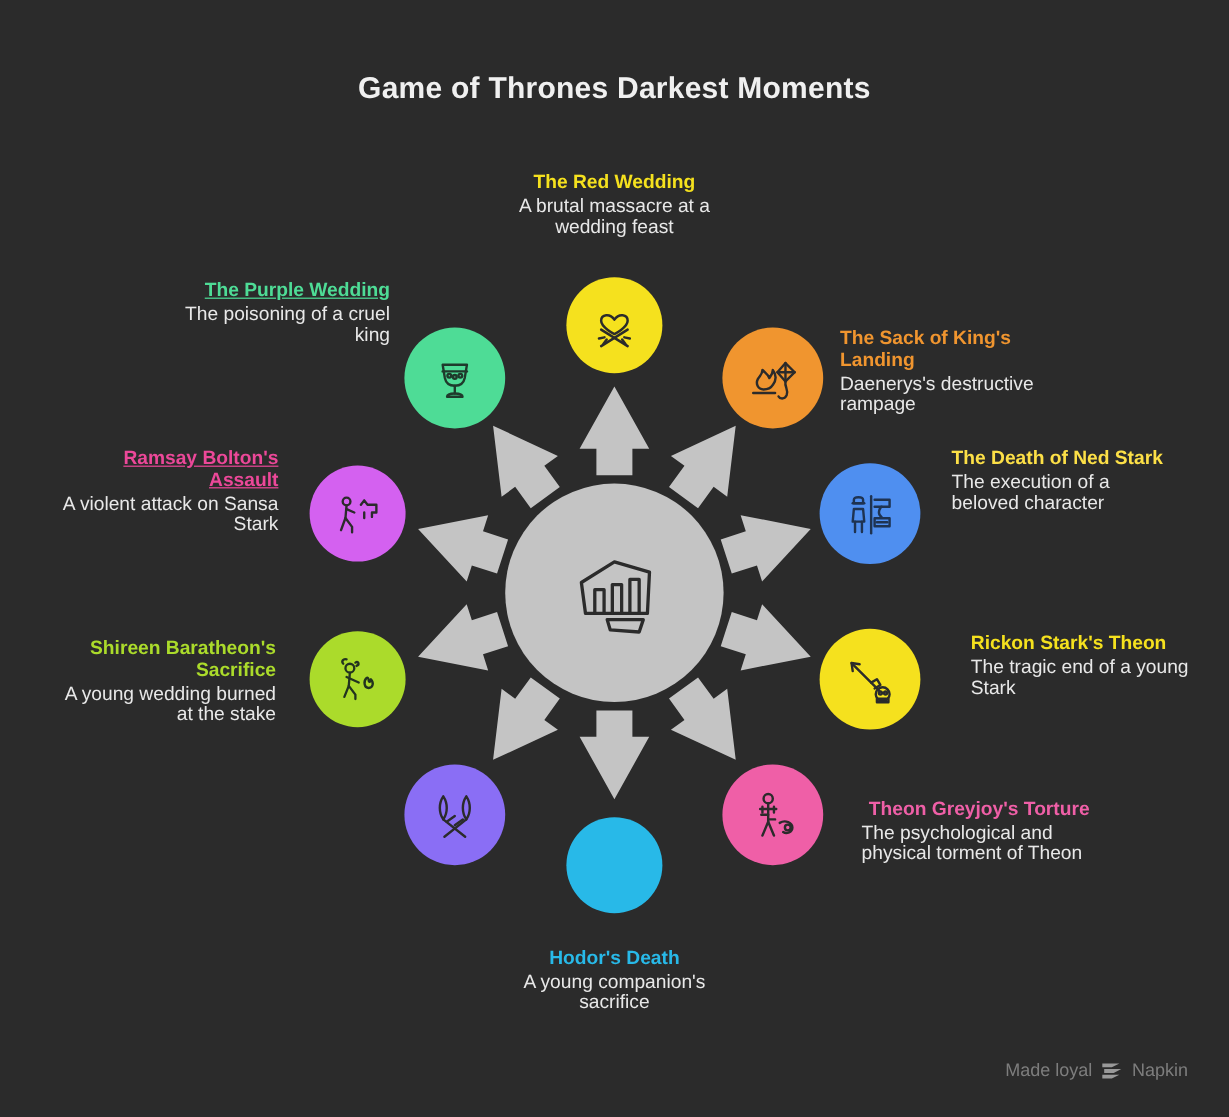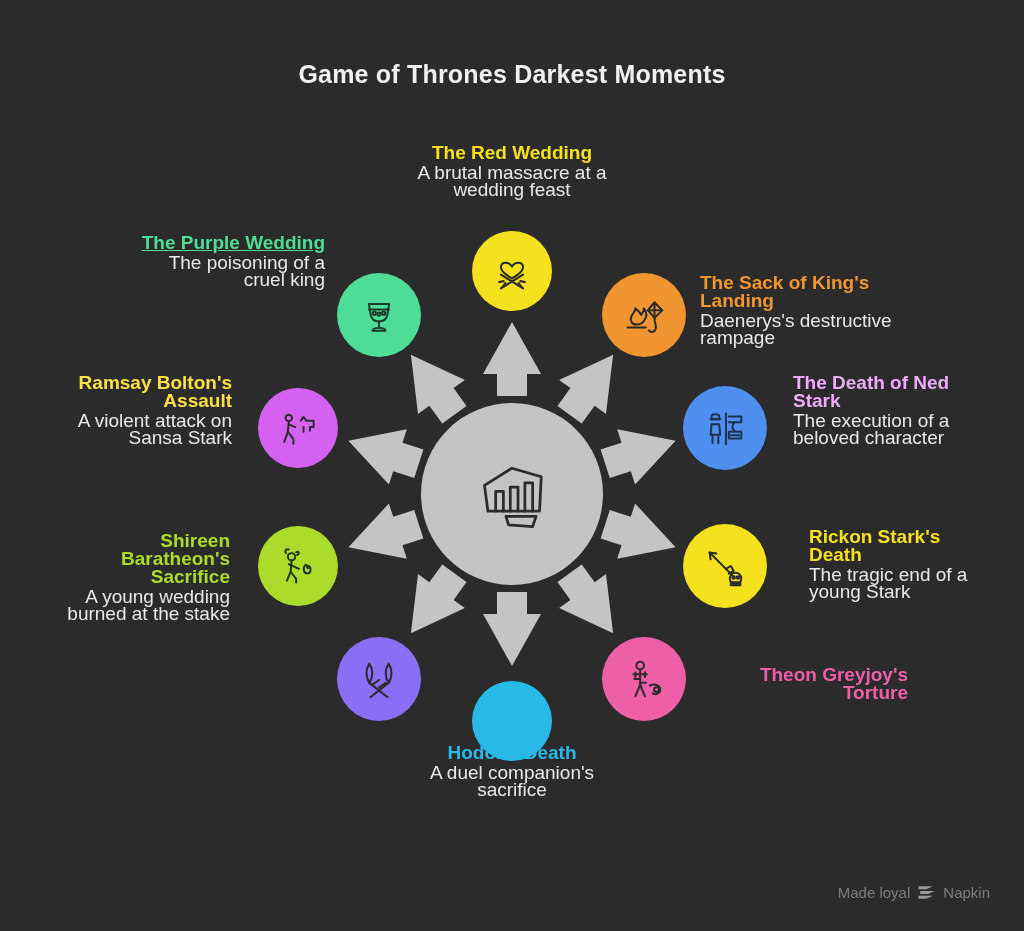--- a/index.html
+++ b/index.html
@@ -67,27 +67,27 @@
   }
   .node.big { width: 84px; height: 84px; margin-left: -42px; margin-top: -42px; }
   .node svg { display: block; }
 
   
   .label {
     position: absolute;
     z-index: 8;
   }
   .label .lbl-title {
-    font-size: 19px;
+    font-size: 16px;
     font-weight: bold;
     line-height: 18px;
     margin-bottom: 2px;
   }
   .label .lbl-desc {
-    font-size: 19px;
+    font-size: 16px;
     font-weight: normal;
     line-height: 17px;
     color: #e8e8e8;
   }
   .label.right { text-align: right; }
   .label.left  { text-align: left; }
   .label.center { text-align: center; }
 
   
   .watermark {
@@ -192,41 +192,41 @@
         <g fill="none" stroke="#2b2b2b" stroke-width="4.3" stroke-linecap="round" stroke-linejoin="round">
           <circle cx="30" cy="28" r="7"></circle>
           <path d="M30 35 L28 58 L20 80"></path>
           <path d="M28 58 L40 74 L40 84"></path>
           <path d="M30 42 L44 48"></path>
           <path d="M56 34 L62 26 L68 34 L84 34 L84 48 L76 48 L76 56 M62 48 L62 58"></path>
         </g>
       </svg>
     </div>
     <div class="label right" style="left:46px; top:374px; width:186px;">
-      <div class="lbl-title" style="color:#fde047;">Ramsay Bolton's Assault</div>
+      <div class="lbl-title" style="color:#ec4899;text-decoration:underline;">Ramsay Bolton's Assault</div>
       <div class="lbl-desc">A violent attack on Sansa Stark</div>
     </div>
 
     <div class="node big" style="left:725px; top:428px; background:#4f8ff0;">
       <svg width="48" height="48" viewBox="0 0 100 100">
         <g fill="none" stroke="#1e3352" stroke-width="4.2" stroke-linecap="round" stroke-linejoin="round">
           <path d="M22 26 C22 20 38 20 38 26 L38 32 L22 32 Z"></path>
           <path d="M20 32 L40 32"></path>
           <path d="M22 42 L38 42 L40 64 L20 64 Z"></path>
           <path d="M24 64 L24 82 M36 64 L36 82"></path>
           <path d="M52 20 L52 84"></path>
           <path d="M58 26 L84 26 L84 38 L58 38"></path>
           <path d="M70 38 C64 44 64 52 70 56"></path>
           <path d="M58 58 L84 58 L84 72 L58 72 Z"></path>
           <path d="M62 65 L80 65"></path>
         </g>
       </svg>
     </div>
     <div class="label left" style="left:793px; top:374px; width:190px;">
-      <div class="lbl-title" style="color:#f0abfc;">The Death of Ned Stark</div>
+      <div class="lbl-title" style="color:#fde047;">The Death of Ned Stark</div>
       <div class="lbl-desc">The execution of a beloved character</div>
     </div>
 
     <div class="node" style="left:298px; top:566px; background:#abdb2b;">
       <svg width="46" height="46" viewBox="0 0 100 100">
         <g fill="none" stroke="#22331f" stroke-width="4.2" stroke-linecap="round" stroke-linejoin="round">
           <circle cx="36" cy="30" r="8"></circle>
           <path d="M24 22 C20 18 24 12 30 14 M46 20 C52 16 54 24 48 26"></path>
           <path d="M36 38 L34 62 L26 82"></path>
           <path d="M34 62 L46 78 L46 86"></path>
@@ -247,21 +247,21 @@
           <path d="M18 22 L20 36 M18 22 L32 24"></path>
           <path d="M52 56 L62 50 L68 60 L58 66"></path>
           <circle cx="72" cy="76" r="12"></circle>
           <path d="M62 84 L82 84 L82 90 L62 90 Z"></path>
           <circle cx="68" cy="74" r="2.6"></circle>
           <circle cx="77" cy="74" r="2.6"></circle>
         </g>
       </svg>
     </div>
     <div class="label left" style="left:809px; top:528px; width:182px;">
-      <div class="lbl-title" style="color:#f5e11e;">Rickon Stark's Death</div>
+      <div class="lbl-title" style="color:#f5e11e;">Rickon Stark's Theon</div>
       <div class="lbl-desc">The tragic end of a young Stark</div>
     </div>
 
     <div class="node big" style="left:379px; top:679px; background:#8a6ef5;">
       <svg width="48" height="48" viewBox="0 0 100 100">
         <g fill="none" stroke="#2b2b2b" stroke-width="4.2" stroke-linecap="round" stroke-linejoin="round">
           <path d="M30 18 C22 30 22 46 30 58 C38 46 38 30 30 18 Z"></path>
           <path d="M30 58 L68 88"></path>
           <path d="M70 18 C78 30 78 46 70 58 C62 46 62 30 70 18 Z"></path>
           <path d="M70 58 L32 88"></path>
@@ -279,37 +279,38 @@
           <path d="M32 36 L32 46 M52 36 L52 46"></path>
           <path d="M42 50 L30 50 M42 58 L54 58"></path>
           <path d="M42 62 L32 86 M42 62 L52 86"></path>
           <path d="M62 64 C72 58 84 64 84 72 C84 80 74 84 68 80"></path>
           <circle cx="76" cy="72" r="5"></circle>
         </g>
       </svg>
     </div>
     <div class="label left" style="left:718px; top:666px; width:190px;">
       <div class="lbl-title" style="color:#ef5fa7;text-align:right;">Theon Greyjoy's Torture</div>
+      <div class="lbl-desc">The psychological and physical torment of Theon</div>
     </div>
 
     <div class="node" style="left:512px; top:721px; background:#28b9e8;">
       <svg width="46" height="46" viewBox="0 0 100 100">
         <g fill="none" stroke="#123murk" stroke-width="4.3" stroke-linecap="round" stroke-linejoin="round">
           <circle cx="50" cy="30" r="8"></circle>
           <path d="M50 38 L50 66"></path>
           <path d="M50 44 L32 34 M50 44 L68 34"></path>
           <path d="M30 26 L30 38 M36 24 L36 36 M42 24 L42 32"></path>
           <path d="M50 66 L38 88 M50 66 L62 88"></path>
           <path d="M36 66 L64 66"></path>
         </g>
       </svg>
     </div>
-    <div class="label center" style="left:412px; top:744px; width:200px;">
+    <div class="label center" style="left:412px; top:790px; width:200px;">
       <div class="lbl-title" style="color:#28b9e8;">Hodor's Death</div>
-      <div class="lbl-desc">A duel companion's sacrifice</div>
+      <div class="lbl-desc">A young companion's sacrifice</div>
     </div>
 
   </div>
 
   <div class="watermark">
     <span>Made loyal</span>
     <svg width="19" height="17" viewBox="0 0 24 20">
       <g fill="#9a9a9a">
         <path d="M2 2 L20 2 L12 6 L2 6 Z"></path>
         <path d="M4 8 L22 8 L14 12 L4 12 Z"></path>

